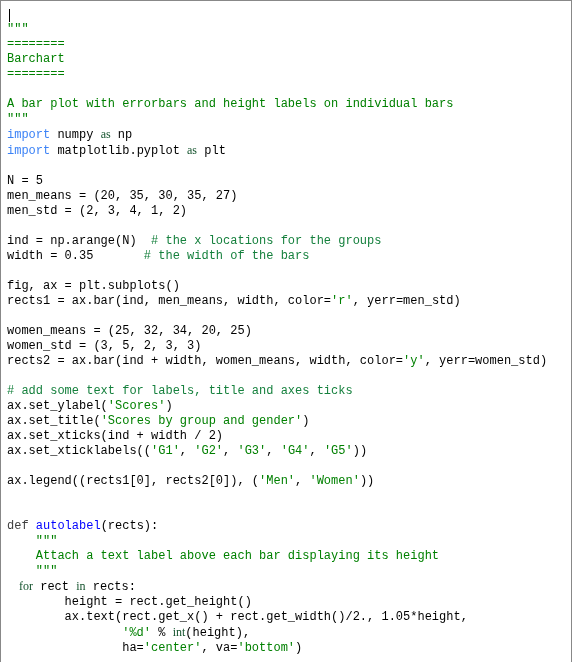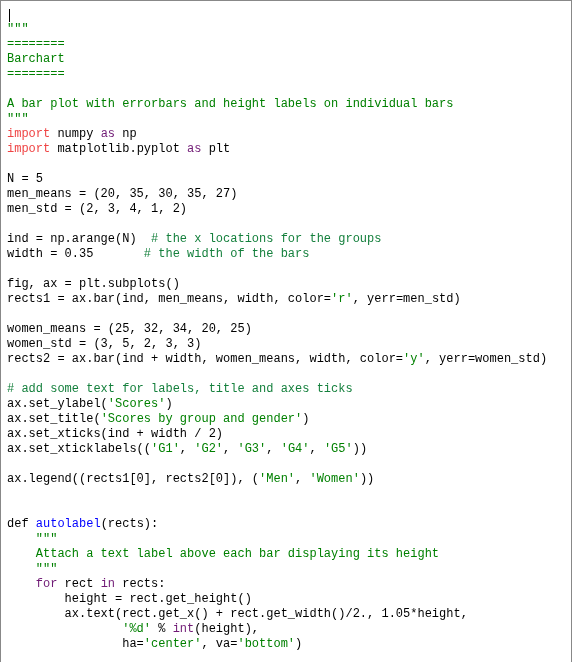--- a/index.html
+++ b/index.html
@@ -22,25 +22,25 @@
     }
     .cursor {
       position: absolute;
       top: 2px;
       left: 2px;
       width: 1px;
       height: 13px;
       background: #000;
     }
     .c-docstr { color: #008000; }
-    .c-kw { color: #ef4444; }
-    .c-mod { color: #701a75; }
+    .c-kw { color: #3b82f6; }
+    .c-mod { color: #14532d; font-family: Liberation Serif, serif; }
     .c-com { color: #15803d; }
     .c-str { color: #008000; }
-    .c-def { color: #000000; }
+    .c-def { color: #404040; }
     .c-fname { color: #0000ff; font-family: Liberation Mono, monospace; }
     .line { display: block; min-height: 15px; }
   </style>
 </head>
 <body>
 
 <div class="code-container">
 <span class="cursor"></span><span class="line"><span class="c-docstr">"""</span></span><span class="line"><span class="c-docstr">========</span></span><span class="line"><span class="c-docstr">Barchart</span></span><span class="line"><span class="c-docstr">========</span></span><span class="line"></span><span class="line"><span class="c-docstr">A bar plot with errorbars and height labels on individual bars</span></span><span class="line"><span class="c-docstr">"""</span></span><span class="line"><span class="c-kw">import</span><span> numpy </span><span class="c-mod">as</span><span> np</span></span><span class="line"><span class="c-kw">import</span><span> matplotlib.pyplot </span><span class="c-mod">as</span><span> plt</span></span><span class="line"></span><span class="line"><span>N = 5</span></span><span class="line"><span>men_means = (20, 35, 30, 35, 27)</span></span><span class="line"><span>men_std = (2, 3, 4, 1, 2)</span></span><span class="line"></span><span class="line"><span>ind = np.arange(N)  </span><span class="c-com"># the x locations for the groups</span></span><span class="line"><span>width = 0.35       </span><span class="c-com"># the width of the bars</span></span><span class="line"></span><span class="line"><span>fig, ax = plt.subplots()</span></span><span class="line"><span>rects1 = ax.bar(ind, men_means, width, color=</span><span class="c-str">'r'</span><span>, yerr=men_std)</span></span><span class="line"></span><span class="line"><span>women_means = (25, 32, 34, 20, 25)</span></span><span class="line"><span>women_std = (3, 5, 2, 3, 3)</span></span><span class="line"><span>rects2 = ax.bar(ind + width, women_means, width, color=</span><span class="c-str">'y'</span><span>, yerr=women_std)</span></span><span class="line"></span><span class="line"><span class="c-com"># add some text for labels, title and axes ticks</span></span><span class="line"><span>ax.set_ylabel(</span><span class="c-str">'Scores'</span><span>)</span></span><span class="line"><span>ax.set_title(</span><span class="c-str">'Scores by group and gender'</span><span>)</span></span><span class="line"><span>ax.set_xticks(ind + width / 2)</span></span><span class="line"><span>ax.set_xticklabels((</span><span class="c-str">'G1'</span><span>, </span><span class="c-str">'G2'</span><span>, </span><span class="c-str">'G3'</span><span>, </span><span class="c-str">'G4'</span><span>, </span><span class="c-str">'G5'</span><span>))</span></span><span class="line"></span><span class="line"><span>ax.legend((rects1[0], rects2[0]), (</span><span class="c-str">'Men'</span><span>, </span><span class="c-str">'Women'</span><span>))</span></span><span class="line"></span><span class="line"></span><span class="line"><span class="c-def">def</span><span class="c-fname"> autolabel</span><span>(rects):</span></span><span class="line"><span class="c-docstr">    """</span></span><span class="line"><span class="c-docstr">    Attach a text label above each bar displaying its height</span></span><span class="line"><span class="c-docstr">    """</span></span><span class="line"><span class="c-mod">    for</span><span> rect </span><span class="c-mod">in</span><span> rects:</span></span><span class="line"><span>        height = rect.get_height()</span></span><span class="line"><span>        ax.text(rect.get_x() + rect.get_width()/2., 1.05*height,</span></span><span class="line"><span>                </span><span class="c-str">'%d'</span><span> % </span><span class="c-mod">int</span><span>(height),</span></span><span class="line"><span>                ha=</span><span class="c-str">'center'</span><span>, va=</span><span class="c-str">'bottom'</span><span>)</span></span><span class="line"></span>
 </div>
 

